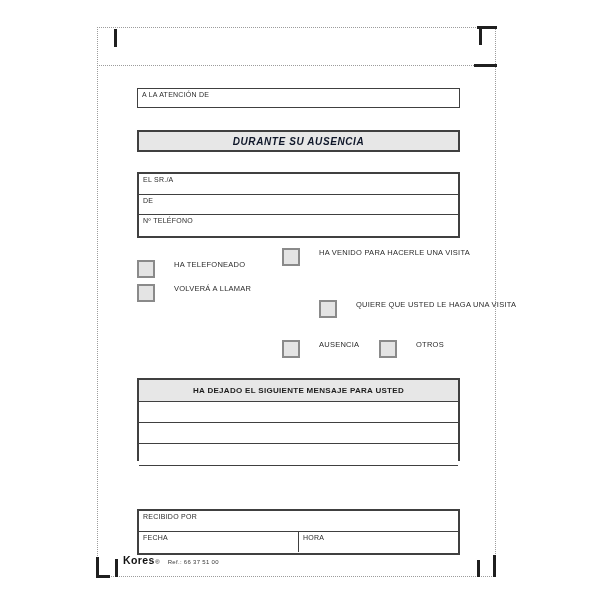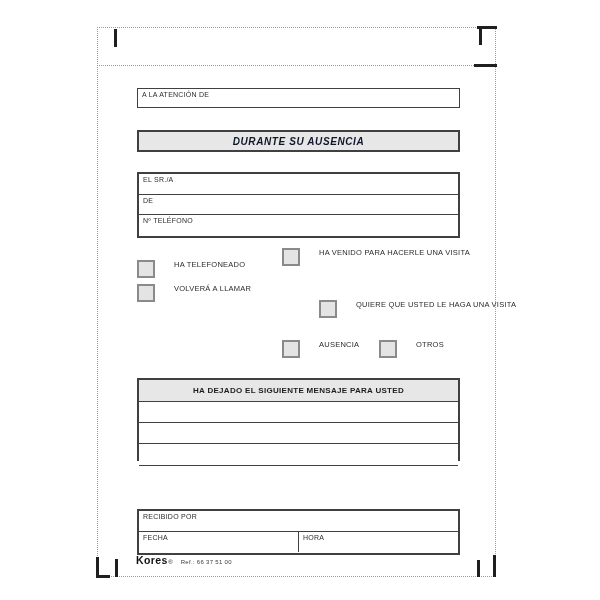--- a/index.html
+++ b/index.html
@@ -42,21 +42,21 @@
     display:flex; align-items:center; justify-content:center;
   }
   .msg-header-text { font-size:8px; font-weight:bold; letter-spacing:0.3px; color:#1d1d1d; }
   .msg-line { box-sizing:border-box; height:21.2px; border-top:1.5px solid #404040; background:#fff; }
   
   .rcv-row1 { box-sizing:border-box; height:20px; }
   .rcv-row2 { box-sizing:border-box; height:20.5px; border-top:1.5px solid #404040; display:flex; }
   .rcv-cell-date { box-sizing:border-box; width:160px; border-right:1.5px solid #404040; }
   .rcv-cell-time { box-sizing:border-box; flex:1; }
   
-  .footer { position:absolute; left:136px; top:554px; display:flex; align-items:baseline; }
+  .footer { position:absolute; left:123px; top:554px; display:flex; align-items:baseline; }
   .brand { font-size:10.5px; font-weight:800; letter-spacing:0.4px; color:#111; }
   .tm { font-size:6px; vertical-align:super; margin-left:0.5px; color:#111; }
   .ref { font-size:6px; letter-spacing:0.3px; margin-left:8px; color:#3a3a3a; }
 </style>
 </head>
 <body>
 
 <div class="canvas">
 
   <div class="dot-h" style="left:97px; top:27px;  width:399px;"></div>

